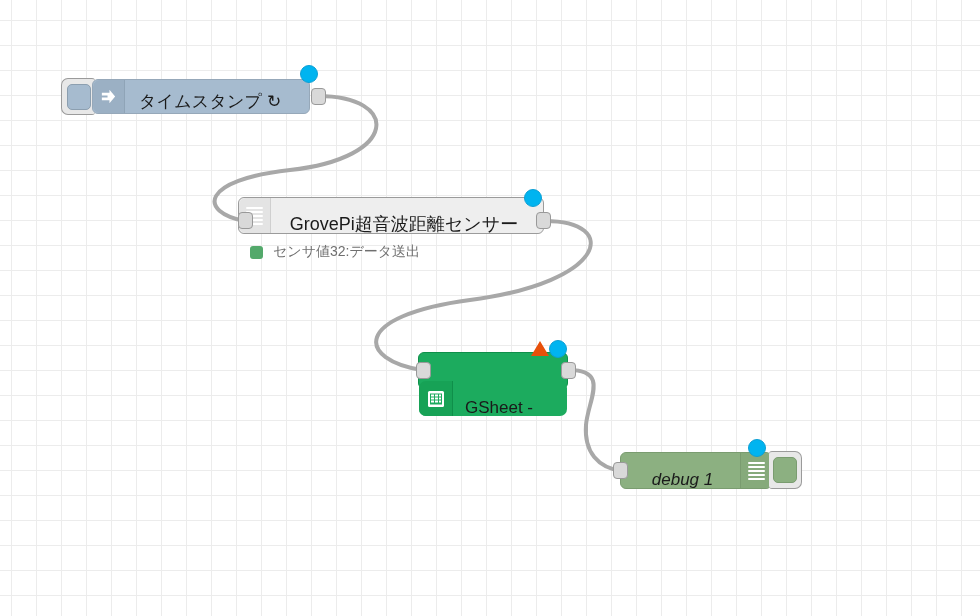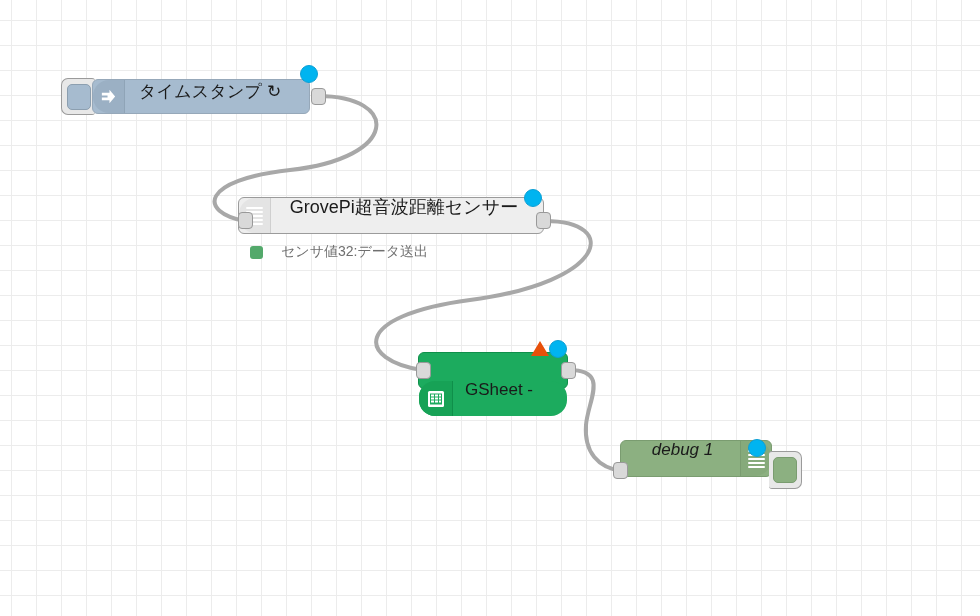--- a/index.html
+++ b/index.html
@@ -35,24 +35,24 @@
     box-sizing: border-box;
     border-radius: 6px;
     border: 1px solid #9b9b9b;
     display: flex;
     align-items: stretch;
     overflow: visible;
   }
   .node-body {
     position: relative;
     display: flex;
-    align-items: flex-start;
+    align-items: flex-end;
     width: 100%;
     height: 100%;
-    border-radius: 16px;
+    border-radius: 7px;
     overflow: hidden;
   }
   .node-label {
     flex: 1;
     font-size: 17px;
     color: #1a1a1a;
     white-space: nowrap;
     padding: 0 8px;
     line-height: 1;
   }
@@ -154,21 +154,21 @@
   }
   #gsheet-node .node-label {
     color: #1a1a1a;
     font-size: 17px;
     padding-left: 12px;
   }
 
   
   #debug-node {
     left: 620px;
-    top: 440px;
+    top: 452px;
     width: 152px;
     height: 37px;
     background: #8ab municipal;
     background: #8cb081;
     border-color: #7a9c70;
   }
   #debug-node .node-body { background: #8cb081; }
   #debug-node .node-label {
     font-style: italic;
     font-size: 17px;
@@ -237,21 +237,21 @@
     border-left: 9px solid transparent;
     border-right: 9px solid transparent;
     border-bottom: 15px solid #e8500a;
   }
 
   
   .node-status {
     position: absolute;
     display: flex;
     align-items: center;
-    gap: 18px;
+    gap: 10px;
     white-space: nowrap;
   }
   .node-status .status-swatch {
     width: 13px;
     height: 13px;
     border-radius: 3px;
     background: #53a96b;
     flex: none;
   }
   .node-status .status-text {

